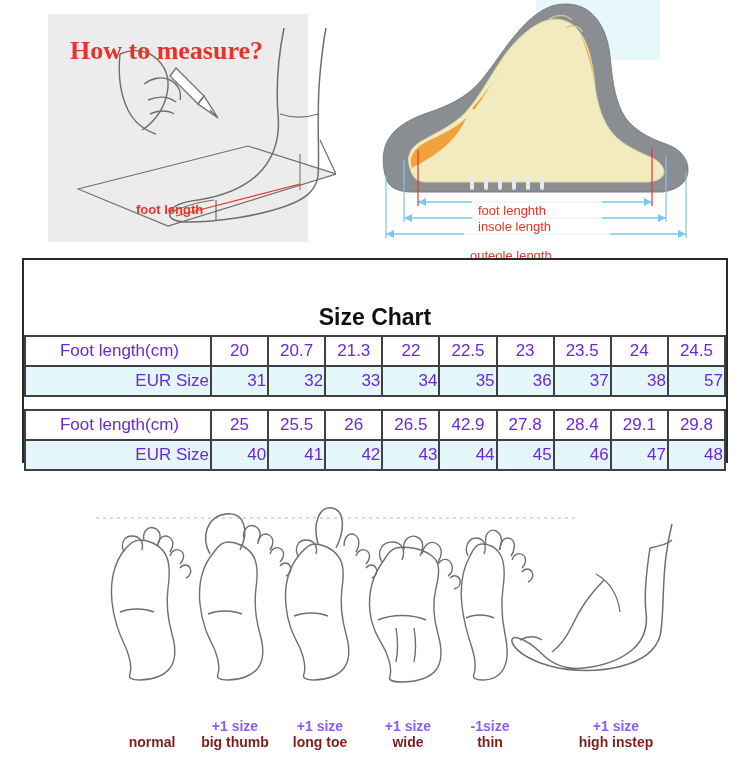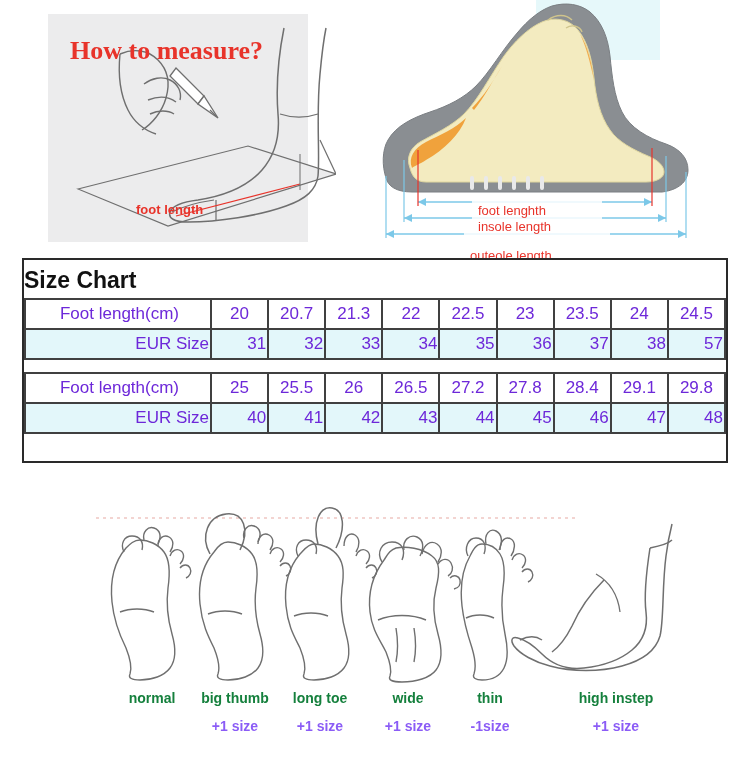--- a/index.html
+++ b/index.html
@@ -66,27 +66,28 @@
 
   
   #chart-wrap {
     position: absolute;
     left: 22px; top: 258px;
     width: 706px; height: 205px;
     border: 2px solid #2a2a2a;
     background: #fff;
   }
   #chart-title {
-    text-align: left;
+    text-align: center;
     font-size: 23px;
     font-weight: bold;
     color: #111;
     padding-top: 7px;
     padding-bottom: 4px;
     font-family: "Liberation Sans", sans-serif;
+    margin-top: 37px;
   }
   table.size-table {
     width: 100%;
     border-collapse: collapse;
     table-layout: fixed;
   }
   table.size-table td {
     border: 2px solid #404040;
     text-align: center;
     font-size: 17px;
@@ -105,23 +106,24 @@
   #bottom-section {
     position: absolute;
     left: 0; top: 478px;
     width: 750px; height: 288px;
   }
   #feet-svg { position: absolute; left: 0; top: 0; }
   .foot-name {
     position: absolute;
     font-size: 14px;
     font-weight: bold;
-    color: #15803d;
+    color: #7f1d1d;
     white-space: nowrap;
     text-align: center;
+    margin-top: 44px;
   }
   .foot-adj {
     position: absolute;
     font-size: 14px;
     font-weight: bold;
     color: #8b5cf6;
     white-space: nowrap;
     text-align: center;
   }
 </style>
@@ -253,21 +255,21 @@
   <div class="table-gap"></div>
 
   <table class="size-table">
     <tbody>
         <tr>
       <td class="rowhdr">Foot length(cm)</td>
       <td>25</td>
       <td>25.5</td>
       <td>26</td>
       <td>26.5</td>
-      <td>27.2</td>
+      <td>42.9</td>
       <td>27.8</td>
       <td>28.4</td>
       <td>29.1</td>
       <td>29.8</td>
     </tr>
     <tr class="eur">
       <td class="rowhdr">EUR Size</td>
       <td>40</td>
       <td>41</td>
       <td>42</td>

